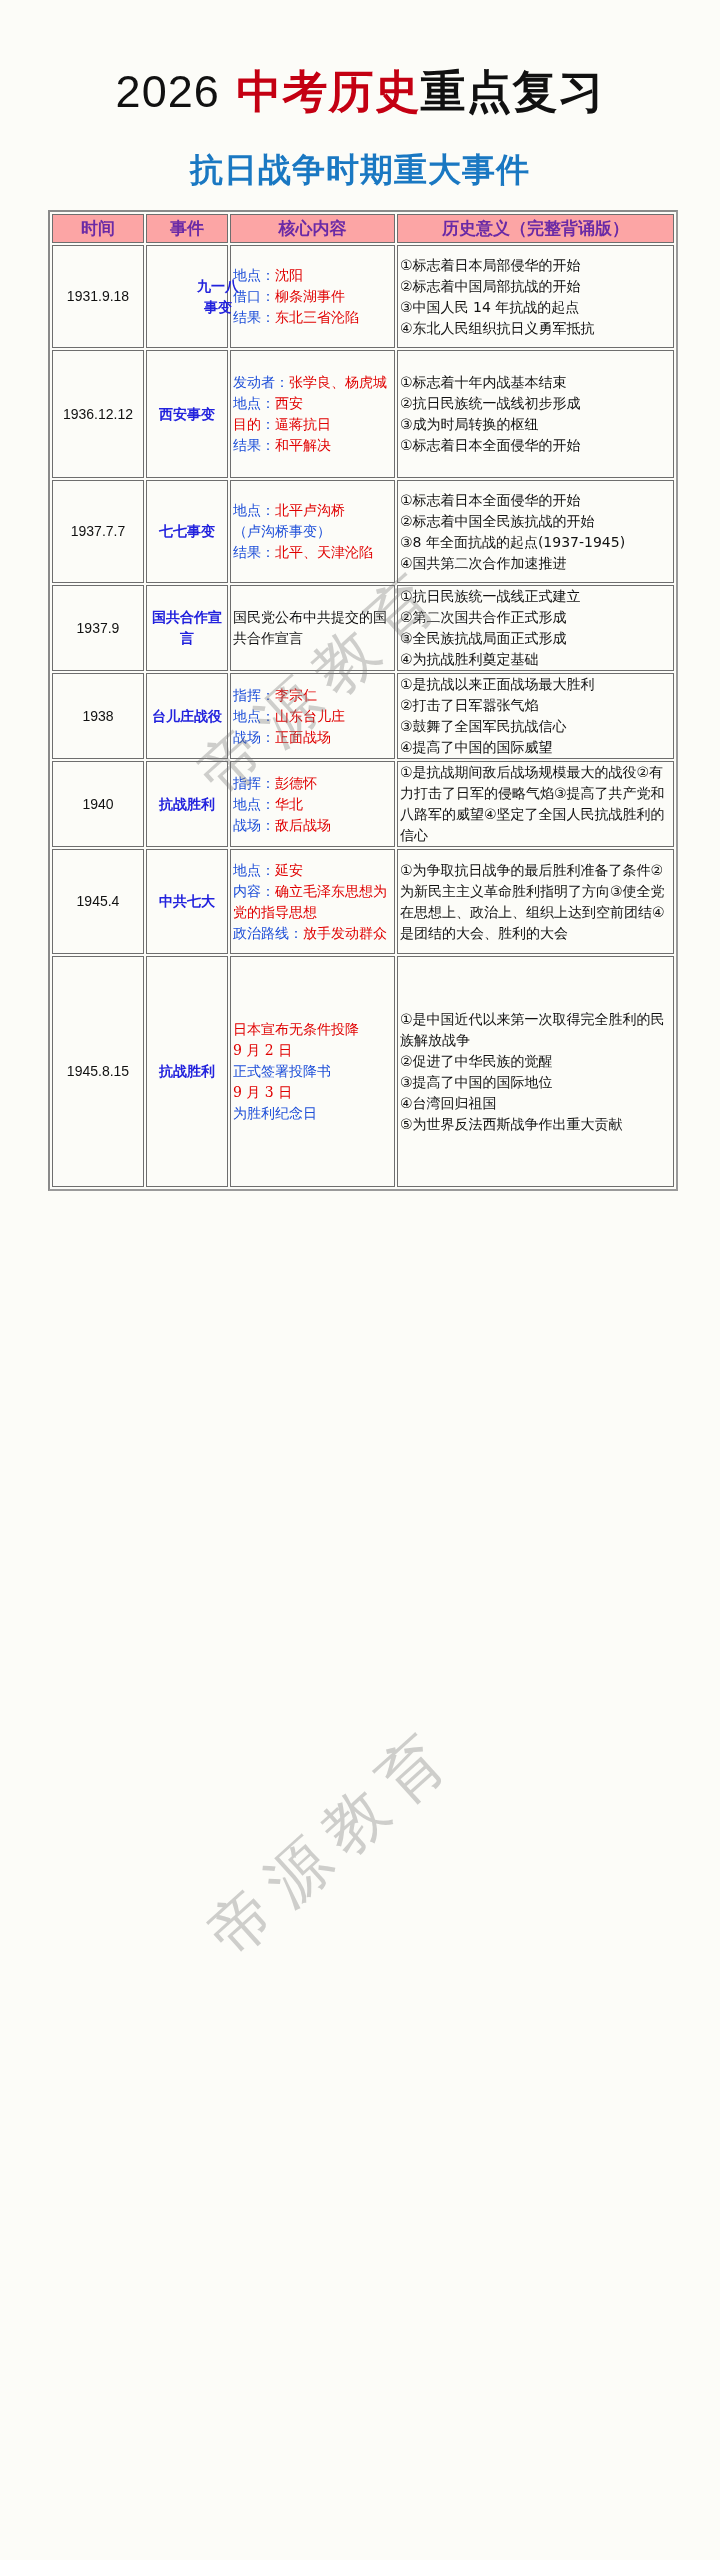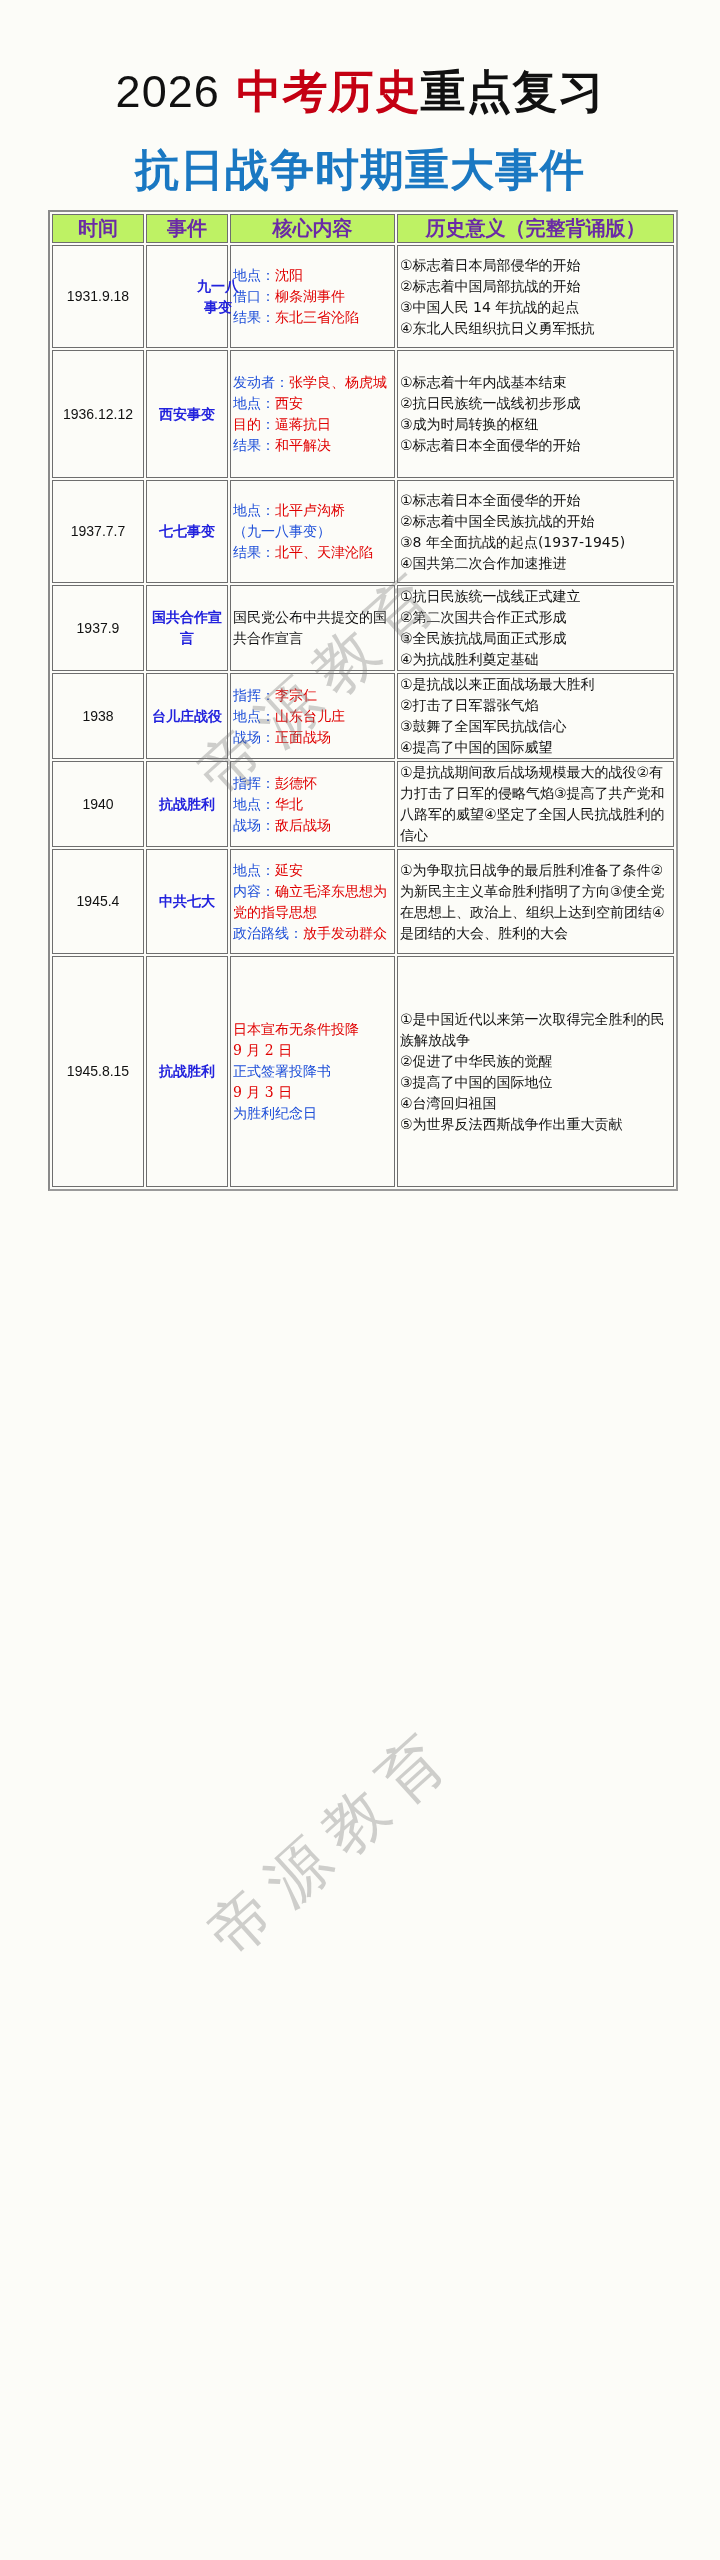--- a/index.html
+++ b/index.html
@@ -37,21 +37,21 @@
   }
   .title-1 .black {
     color: #111;
   }
   .title-2 {
     position: absolute;
     left: 0;
     top: 140px;
     width: 720px;
     text-align: center;
-    font-size: 44px;
+    font-size: 33px;
     line-height: 60px;
     font-weight: bold;
     color: #1a78c2;
     font-family: "DejaVu Serif", "Liberation Serif", serif;
     letter-spacing: 1px;
     white-space: nowrap;
   }
   table.events {
     position: absolute;
     left: 48px;
@@ -67,26 +67,26 @@
   }
   table.events th,
   table.events td {
     border: 1px solid #6e6e6e;
     padding: 0 2px;
     vertical-align: middle;
     font-size: 14px;
     line-height: 21px;
   }
   table.events th {
-    background: #bef264;
+    background: #fca5a5;
     color: #6a2aa6;
     font-weight: bold;
     height: 27px;
     text-align: center;
-    font-size: 20px;
+    font-size: 17px;
   }
   col.c-time { width: 92px; }
   col.c-event { width: 82px; }
   col.c-core { width: 165px; }
   col.c-sig { width: 277px; }
   td.time {
     text-align: center;
     font-family: "Liberation Sans", sans-serif;
     font-size: 14px;
     color: #111;
@@ -215,21 +215,21 @@
         <span class="sig-line">③成为时局转换的枢纽</span>
         <span class="sig-line">①标志着日本全面侵华的开始</span>
       </td>
     </tr>
 
     <tr class="r3">
       <td class="time">1937.7.7</td>
       <td class="event">七七事变</td>
       <td class="core">
         <span class="core-line"><span class="label">地点：</span><span class="hl">北平卢沟桥</span></span>
-        <span class="core-line"><span class="label">（九一八事变）</span></span>
+        <span class="core-line"><span class="label">（卢沟桥事变）</span></span>
         <span class="core-line"><span class="label">结果：</span><span class="hl">北平、天津沦陷</span></span>
       </td>
       <td class="sig">
         <span class="sig-line">①标志着日本全面侵华的开始</span>
         <span class="sig-line">②标志着中国全民族抗战的开始</span>
         <span class="sig-line">③8 年全面抗战的起点(1937-1945)</span>
         <span class="sig-line">④国共第二次合作加速推进</span>
       </td>
     </tr>
 

